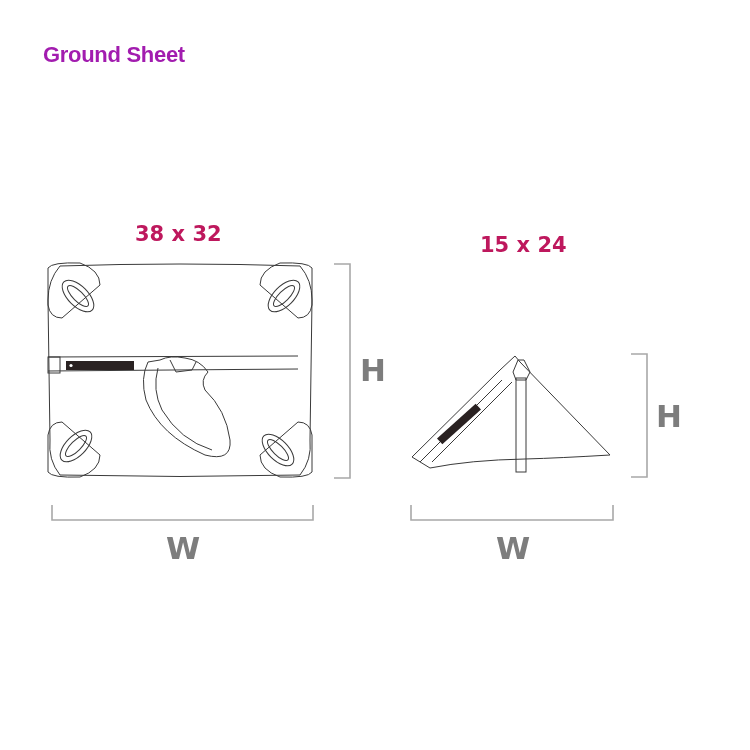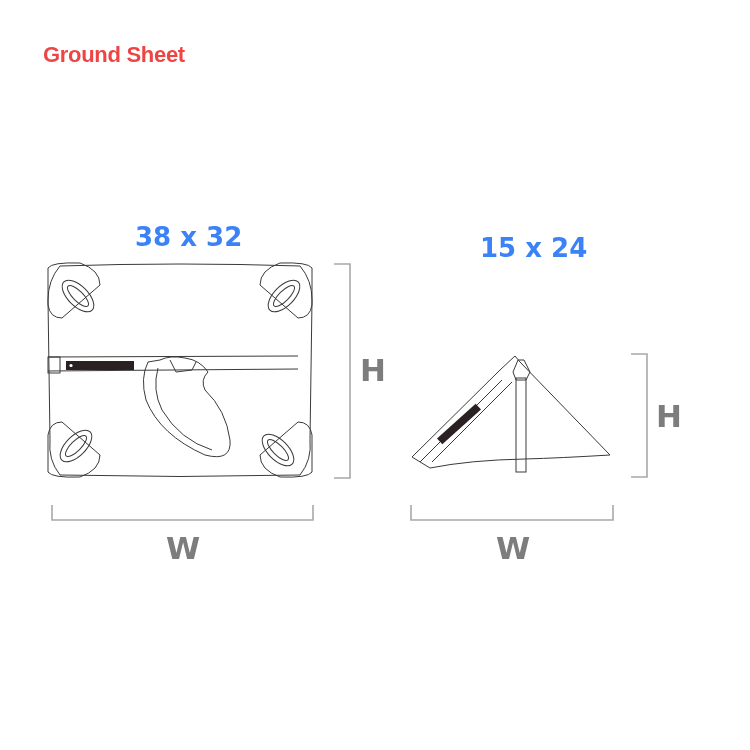--- a/index.html
+++ b/index.html
@@ -1,18 +1,18 @@
 <!DOCTYPE html>
 <html><head>
 <meta charset="utf-8">
 <style>
   html, body { margin:0; padding:0; background:#ffffff; }
   body { width:750px; height:750px; position:relative; overflow:hidden; font-family:"Liberation Sans", "DejaVu Sans", sans-serif; }
-  .title { position:absolute; left:43px; top:42px; font-size:22px; font-weight:bold; color:#ef4444; letter-spacing:-0.3px; }
-  .dim-label { position:absolute; font-family:"DejaVu Sans", sans-serif; font-size:26px; font-weight:bold; color:#3b82f6; }
+  .title { position:absolute; left:43px; top:42px; font-size:22px; font-weight:bold; color:#a21caf; letter-spacing:-0.3px; }
+  .dim-label { position:absolute; font-family:"DejaVu Sans", sans-serif; font-size:21px; font-weight:bold; color:#be185d; }
   .axis-letter { position:absolute; font-family:"DejaVu Sans", sans-serif; font-size:31px; font-weight:bold; color:#7d7d7d; }
   svg.art { position:absolute; left:0; top:0; }
 </style>
 </head>
 <body>
 
 <div class="title">Ground Sheet</div>
 
 <div class="dim-label" style="left:135px; top:222px;">38 x 32</div>
 <div class="dim-label" style="left:480px; top:233px;">15 x 24</div>

